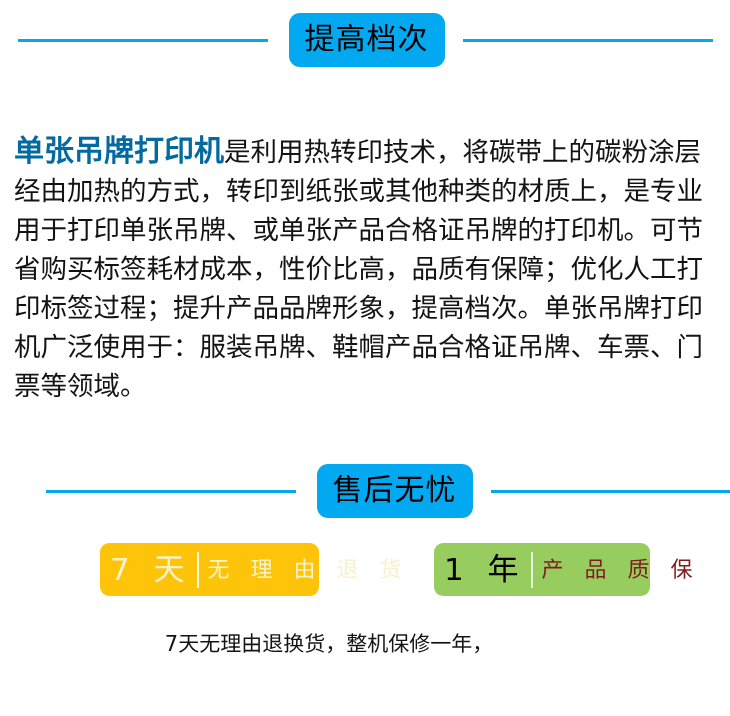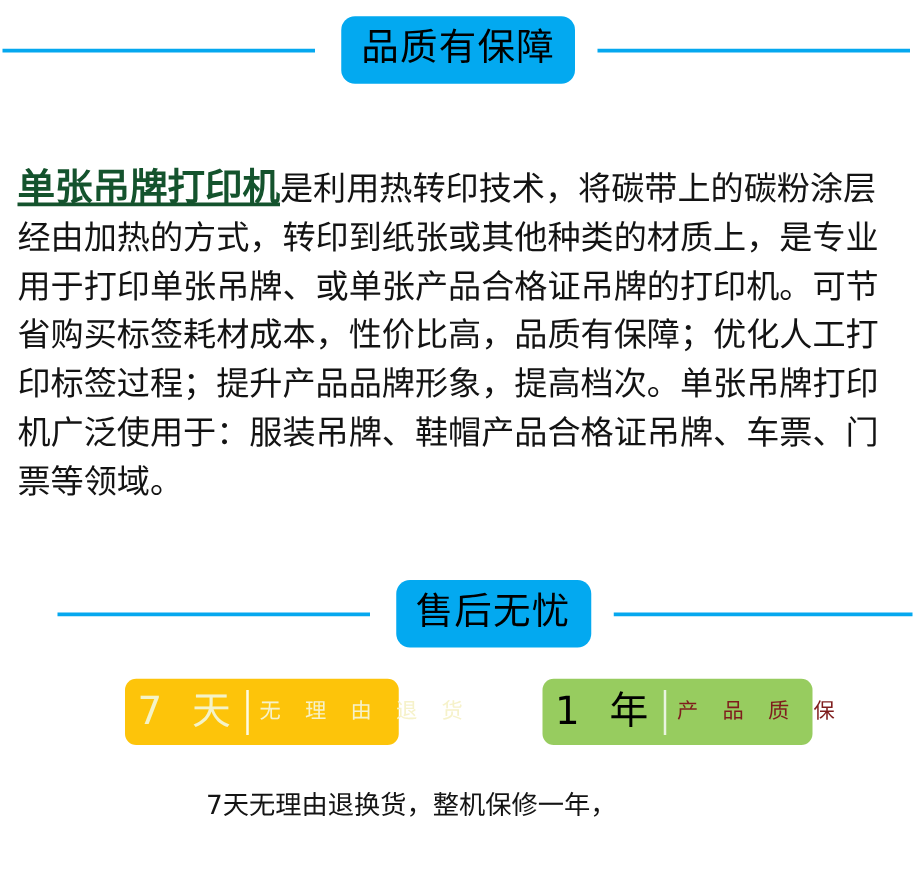--- a/index.html
+++ b/index.html
@@ -64,25 +64,24 @@
     left: 14px;
     top: 104px;
     width: 706px;
     font-size: 26.5px;
     line-height: 39px;
     color: #131313;
     text-align: left;
     letter-spacing: 0px;
   }
   .intro .highlight {
-    color: #14532d;
+    color: #0369a1;
     font-size: 30px;
     font-weight: 700;
     letter-spacing: 0px;
-    text-decoration: underline;
   }
 
   
   .guarantee-row {
     position: absolute;
     left: 0;
     top: 543px;
     width: 591px;
     height: 56px;
   }
@@ -112,21 +111,21 @@
   .g-sep {
     width: 2px;
     height: 36px;
     background: #fdfbe6;
     margin: 0 9px 0 3px;
     flex: 0 0 auto;
   }
   .g-badge.green .g-sep { background: #eaf4e0; }
 
   .g-small {
-    font-size: 17px;
+    font-size: 22px;
     line-height: 1;
     color: #f6f2ca;
     letter-spacing: 7px;
     white-space: nowrap;
   }
   .g-badge.green .g-small { color: #7f1d1d; }
 
   
   .footer-notes {
     position: absolute;
@@ -140,21 +139,21 @@
   }
   .footer-notes .note-line { display: block; white-space: nowrap; }
 </style>
 </head>
 <body>
 
 <div class="page">
 
   <div class="section-header" id="header-product">
     <div class="hdr-line hdr-line-left"></div>
-    <div class="hdr-badge">品质有保障</div>
+    <div class="hdr-badge">提高档次</div>
     <div class="hdr-line hdr-line-right"></div>
   </div>
 
   <p class="intro">
     <span class="highlight">单张吊牌打印机</span><span>是利用热转印技术，将碳带上的碳粉涂层经由加热的方式，转印到纸张或其他种类的材质上，是专业用于打印单张吊牌、或单张产品合格证吊牌的打印机。可节省购买标签耗材成本，性价比高，品质有保障；优化人工打印标签过程；提升产品品牌形象，提高档次。单张吊牌打印机广泛使用于：服装吊牌、鞋帽产品合格证吊牌、车票、门票等领域。</span>
   </p>
 
   <div class="section-header" id="header-service">
     <div class="hdr-line hdr-line-left"></div>
     <div class="hdr-badge">售后无忧</div>

